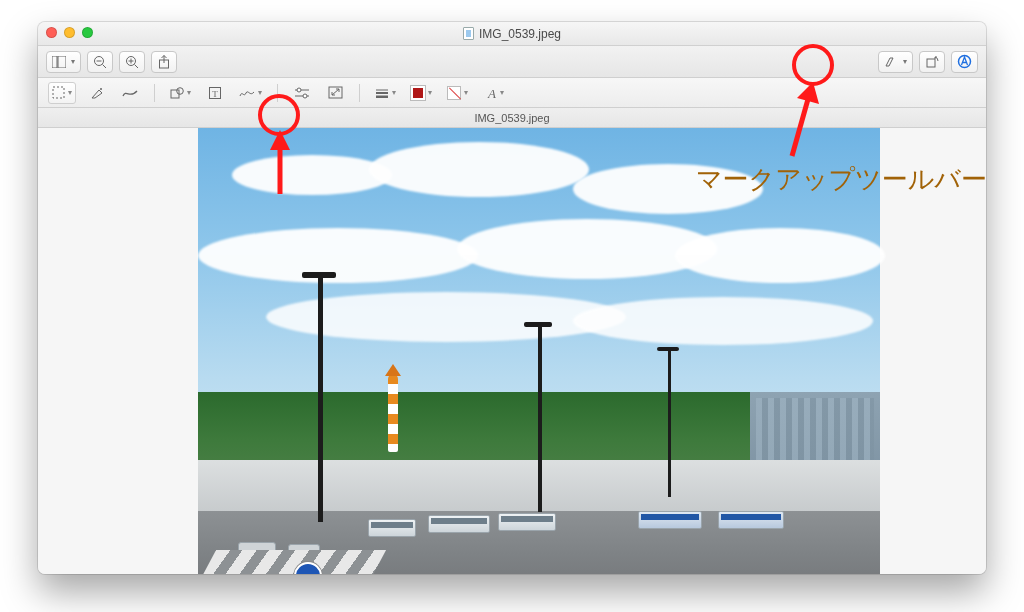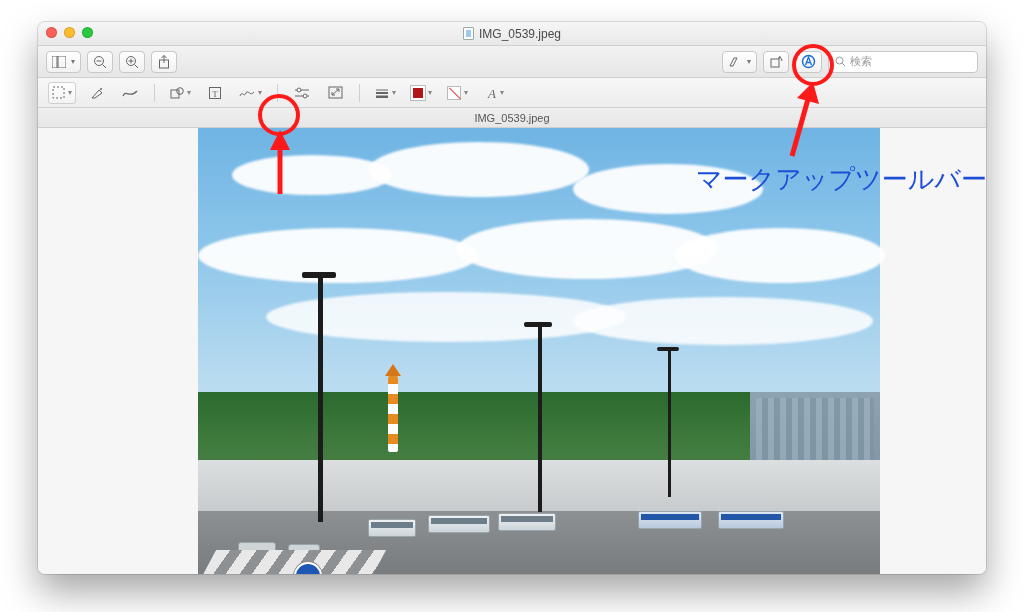--- a/index.html
+++ b/index.html
@@ -108,21 +108,21 @@
   .bus.blue::after { background:#2157a6; }
   .car { position:absolute; width:38px; height:14px; background:#cfd4d7; border-radius:3px; border:1px solid #9aa4ab; }
   .sign-circle { position:absolute; width:28px; height:28px; border-radius:50%; background:#1e56b5; border:2px solid #fff; box-shadow:0 0 0 1px #888; }
 
   
   svg { display:block; }
 
   
   .annot { position:absolute; pointer-events:none; }
   .ring { border:4px solid #ff1a1a; border-radius:50%; }
-  .label { color:#1d4ed8; font-size:26px; font-weight:500; }
+  .label { color:#a16207; font-size:26px; font-weight:500; }
   .arrow { stroke:#ff1a1a; stroke-width:5; fill:none; }
   .arrowhead { fill:#ff1a1a; }
 
 </style>
 </head>
 <body>
 
 <div class="stage">
 
   <div class="window">
@@ -181,27 +181,20 @@
             <rect x="2" y="4" width="8" height="8" fill="none" stroke="#666"></rect>
             <path d="M10 2 A4 4 0 0 1 13 6" fill="none" stroke="#666"></path>
             <polyline points="12,2 10,2 10,4" fill="none" stroke="#666"></polyline>
           </svg>
       </div>
       <div class="tb-btn" title="マークアップ">
         <svg width="15" height="15" viewBox="0 0 15 15">
             <circle cx="7.5" cy="7.5" r="6" fill="none" stroke="#1f6fe0" stroke-width="1.5"></circle>
             <path d="M4.5 11 L7.5 3 L10.5 11 M5.5 8.5 L9.5 8.5" fill="none" stroke="#1f6fe0" stroke-width="1.3"></path>
           </svg>
-      </div>
-      <div class="search">
-        <svg width="11" height="11" viewBox="0 0 11 11">
-            <circle cx="4.5" cy="4.5" r="3.5" fill="none" stroke="#999"></circle>
-            <line x1="7.3" y1="7.3" x2="10" y2="10" stroke="#999"></line>
-          </svg>
-        <span>検索</span>
       </div>
     </div>
 
     <div class="markupbar">
       <div class="mk-btn box split" title="選択ツール">
         <svg width="13" height="13" viewBox="0 0 13 13">
             <rect x="1" y="1" width="11" height="11" fill="none" stroke="#666" stroke-dasharray="2 2"></rect>
           </svg>
       </div>
       <div class="mk-btn" title="インスタントアルファ">

